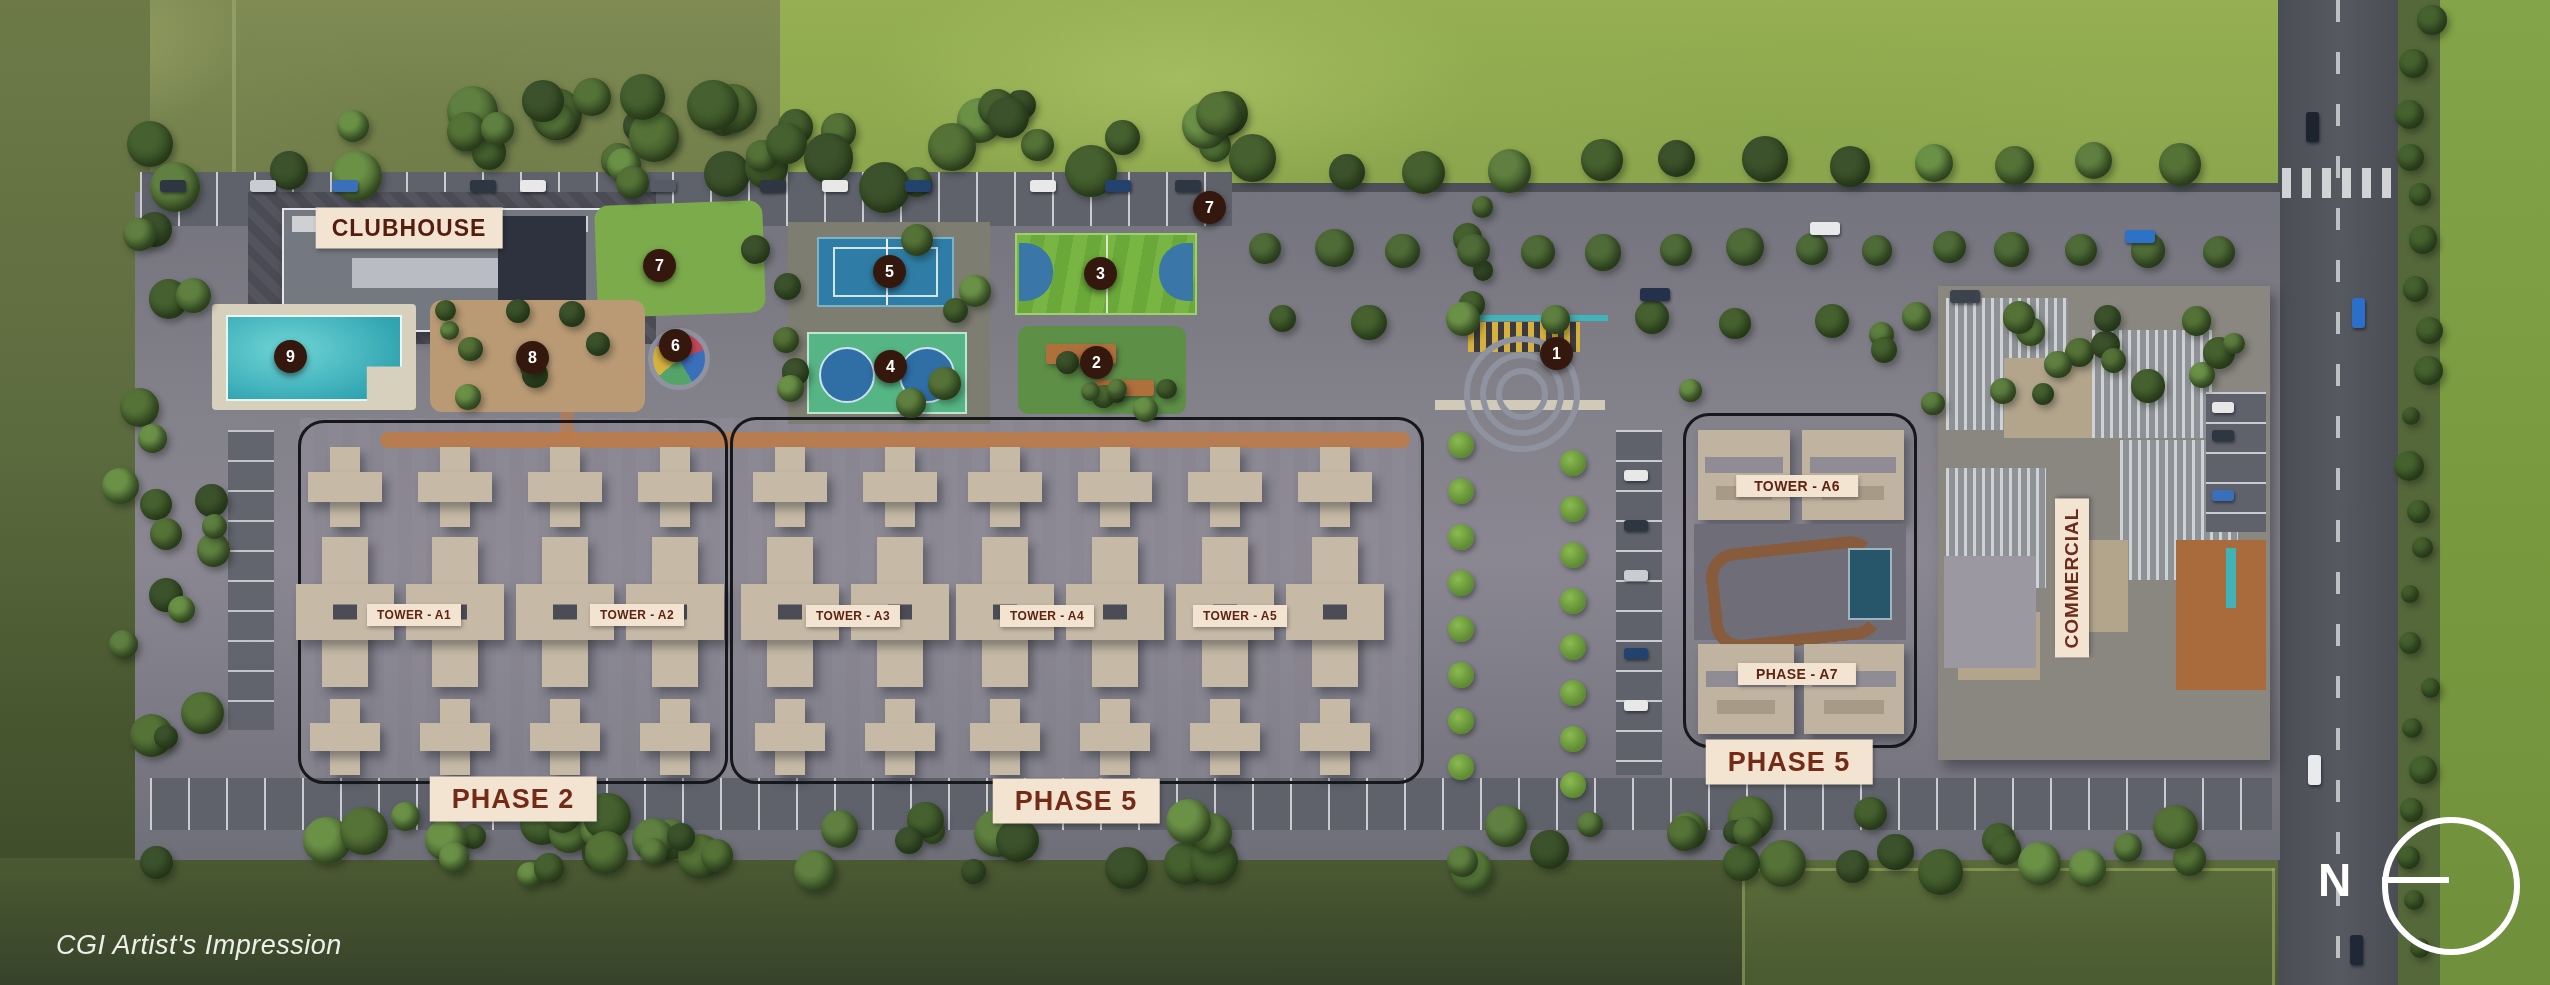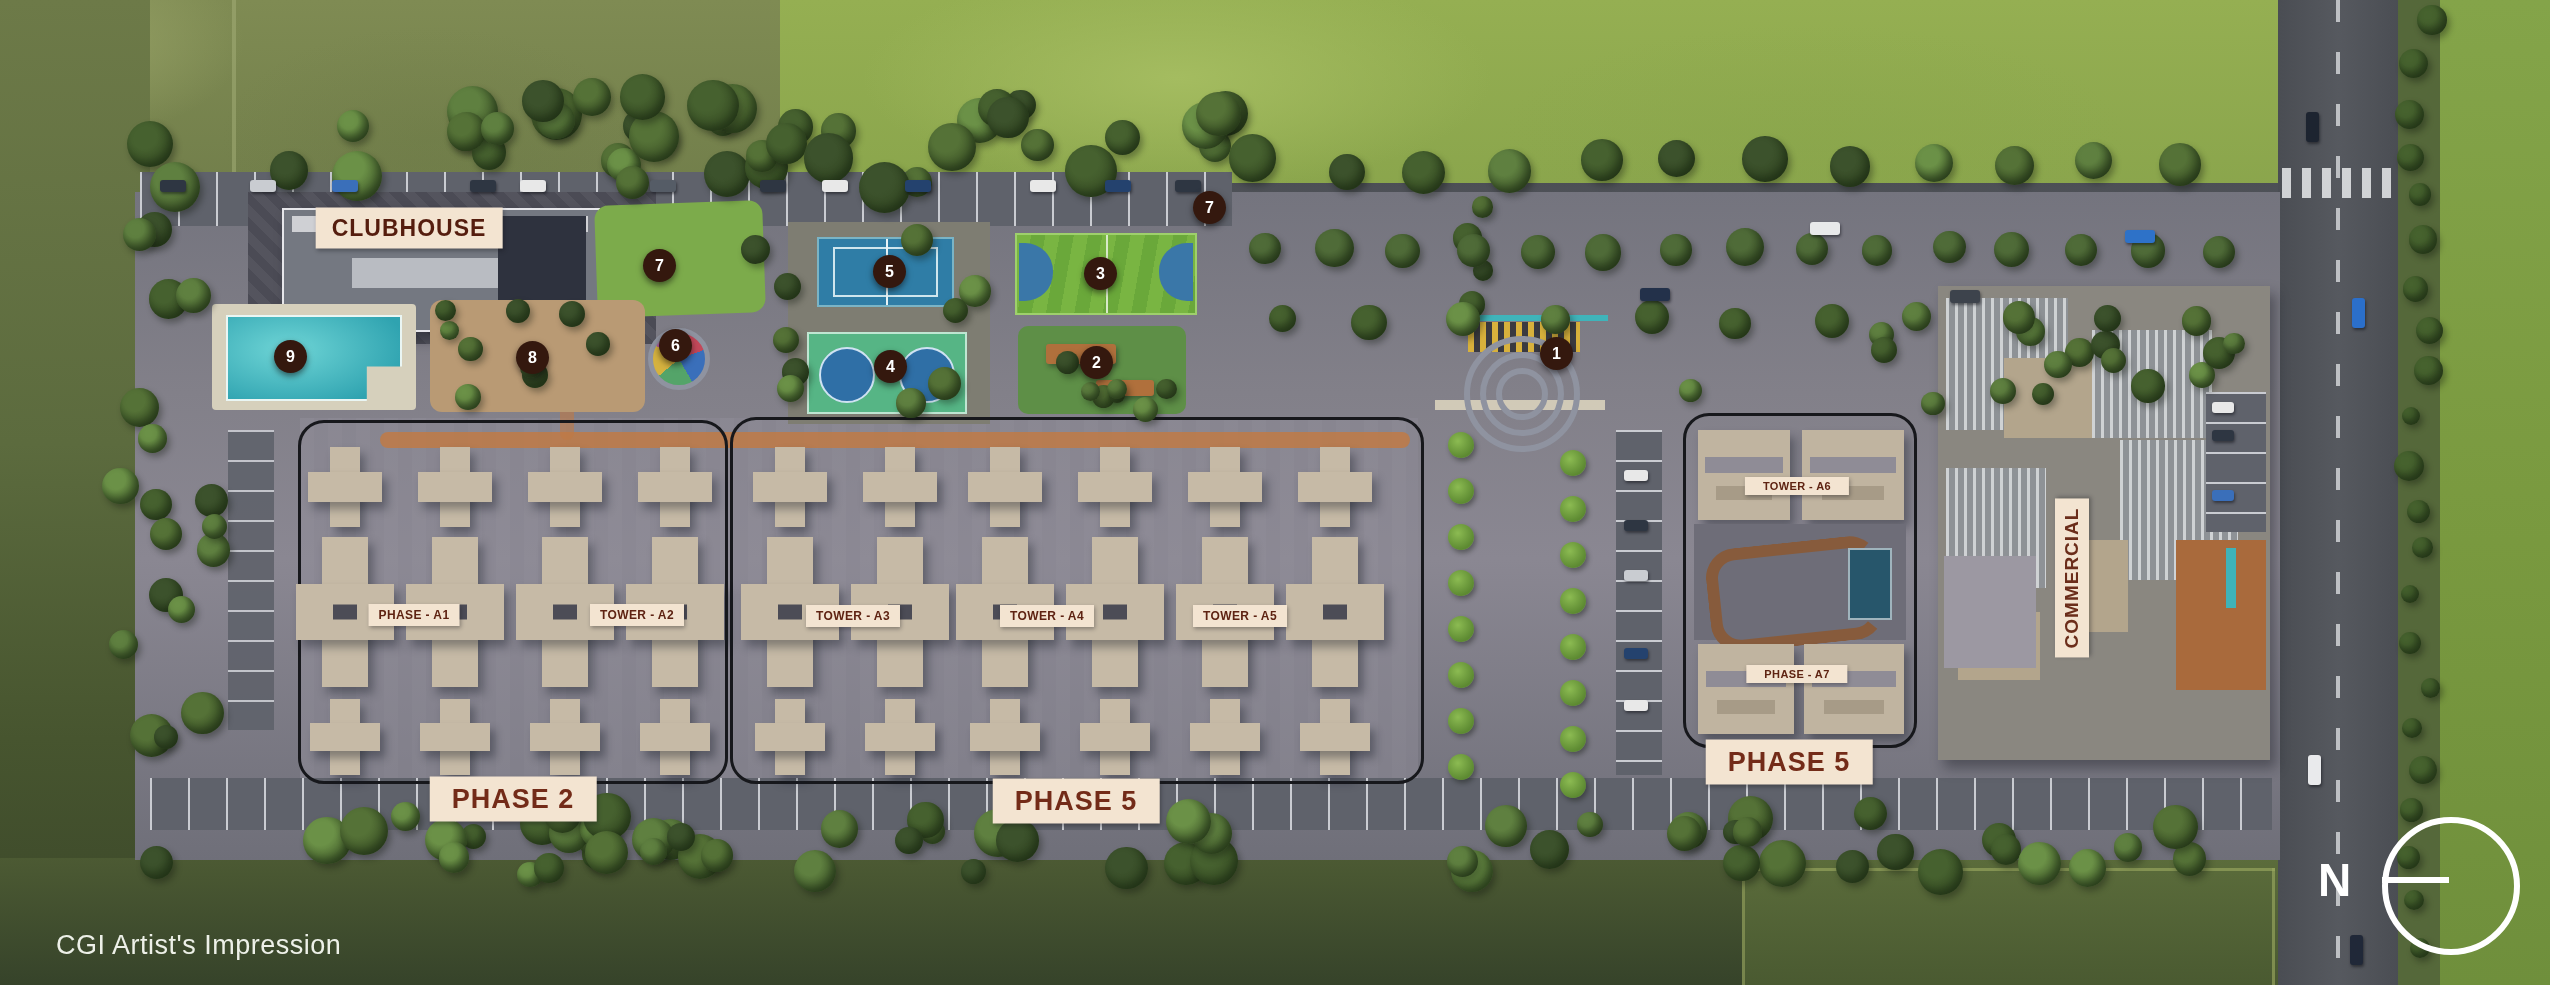--- a/index.html
+++ b/index.html
@@ -105,31 +105,31 @@
     box-shadow:inset -4px -5px 8px rgba(10,25,8,.45), 3px 4px 6px rgba(15,20,12,.35);}
   .palm{position:absolute;border-radius:50%;
     background:radial-gradient(circle at 38% 35%,#8cbb52,#5d8a32 70%);
     box-shadow:2px 3px 5px rgba(15,20,12,.4);}
   
   .boundary{position:absolute;border:3px solid #17181c;border-radius:26px;background:transparent;}
   
   .tag{position:absolute;transform:translate(-50%,-50%);background:#f3e4d1;color:#5e2312;
     font-weight:bold;white-space:nowrap;box-shadow:1px 2px 4px rgba(20,20,25,.35);z-index:40;}
   .tower-tag{font-size:12px;letter-spacing:.4px;padding:4px 10px;}
-  .tower-tag.small{font-size:11px;padding:3px 18px;}
+  .tower-tag.small{font-size:14px;padding:3px 18px;}
   .phase-tag{font-size:27px;color:#732b18;padding:7px 22px;letter-spacing:1px;}
   .club-tag{font-size:23px;color:#551d0e;padding:7px 16px;letter-spacing:1px;}
   .comm-tag{font-size:19px;color:#6b2d1a;padding:6px 9px;letter-spacing:1px;
     transform:translate(-50%,-50%) rotate(-90deg);transform-origin:center;}
   .marker{position:absolute;width:33px;height:33px;border-radius:50%;background:#34180e;
     color:#fff;font-size:16px;font-weight:bold;display:flex;align-items:center;justify-content:center;
     box-shadow:0 3px 6px rgba(10,8,8,.55);z-index:50;}
   
   .car{position:absolute;border-radius:3px;box-shadow:1px 2px 3px rgba(10,12,18,.5);}
-  .cgi-note{left:56px;top:930px;font-size:27px;color:#edf0e8;letter-spacing:.5px;z-index:60;}
+  .cgi-note{left:56px;top:930px;font-size:27px;color:#edf0e8;letter-spacing:.5px;z-index:60;font-style:italic;}
   .north-circle{left:2382px;top:817px;width:126px;height:126px;border:6px solid #fff;border-radius:50%;z-index:60;}
   .north-line{left:2382px;top:877px;width:67px;height:6px;background:#fff;z-index:61;}
   .north-n{left:2318px;top:853px;color:#fff;font-size:46px;font-weight:bold;z-index:61;}
 </style>
 </head>
 <body>
 
 <div class="scene">
 
   <div class="abs field-top"></div>
@@ -629,21 +629,21 @@
       <div class="car" style="left: 2308px; top: 755px; width: 13px; height: 30px; background: rgb(233, 234, 236);"></div>
       <div class="car" style="left: 2350px; top: 935px; width: 13px; height: 30px; background: rgb(32, 40, 56);"></div>
       <div class="car" style="left: 1624px; top: 470px; width: 24px; height: 11px; background: rgb(232, 232, 232);"></div>
       <div class="car" style="left: 1624px; top: 520px; width: 24px; height: 11px; background: rgb(46, 54, 66);"></div>
       <div class="car" style="left: 1624px; top: 570px; width: 24px; height: 11px; background: rgb(201, 204, 209);"></div>
       <div class="car" style="left: 1624px; top: 648px; width: 24px; height: 11px; background: rgb(36, 66, 110);"></div>
       <div class="car" style="left: 1624px; top: 700px; width: 24px; height: 11px; background: rgb(232, 232, 232);"></div>
       <div class="car" style="left: 2212px; top: 402px; width: 22px; height: 11px; background: rgb(232, 232, 232);"></div>
       <div class="car" style="left: 2212px; top: 430px; width: 22px; height: 11px; background: rgb(46, 54, 66);"></div>
       <div class="car" style="left: 2212px; top: 490px; width: 22px; height: 11px; background: rgb(58, 111, 186);"></div>
-      <div class="tag tower-tag" style="left: 414px; top: 615px;">PHASE - A1</div>
+      <div class="tag tower-tag" style="left: 414px; top: 615px;">TOWER - A1</div>
       <div class="tag tower-tag" style="left: 637px; top: 615px;">TOWER - A2</div>
       <div class="tag tower-tag" style="left: 853px; top: 616px;">TOWER - A3</div>
       <div class="tag tower-tag" style="left: 1047px; top: 616px;">TOWER - A4</div>
       <div class="tag tower-tag" style="left: 1240px; top: 616px;">TOWER - A5</div>
       <div class="tag tower-tag small" style="left: 1797px; top: 486px;">TOWER - A6</div>
       <div class="tag tower-tag small" style="left: 1797px; top: 674px;">PHASE - A7</div>
       <div class="tag phase-tag" style="left: 513px; top: 799px;">PHASE 2</div>
       <div class="tag phase-tag" style="left: 1076px; top: 801px;">PHASE 5</div>
       <div class="tag phase-tag" style="left: 1789px; top: 762px;">PHASE 5</div>
       <div class="marker" style="left: 1540px; top: 337px;">1</div>

